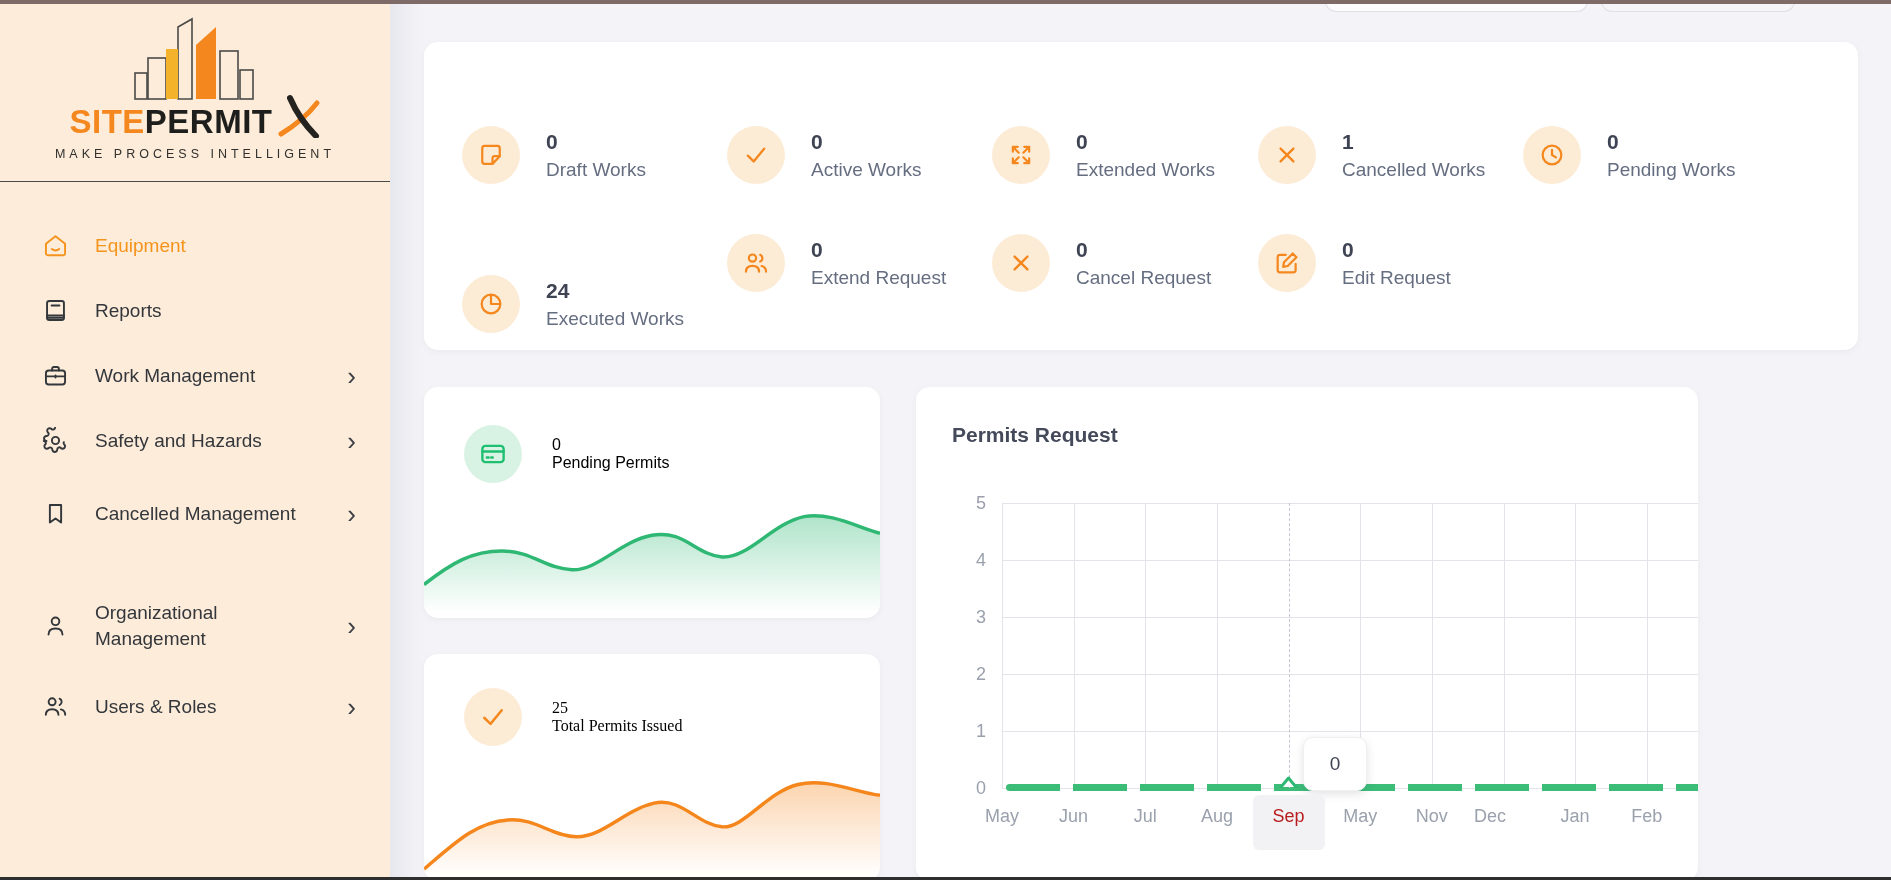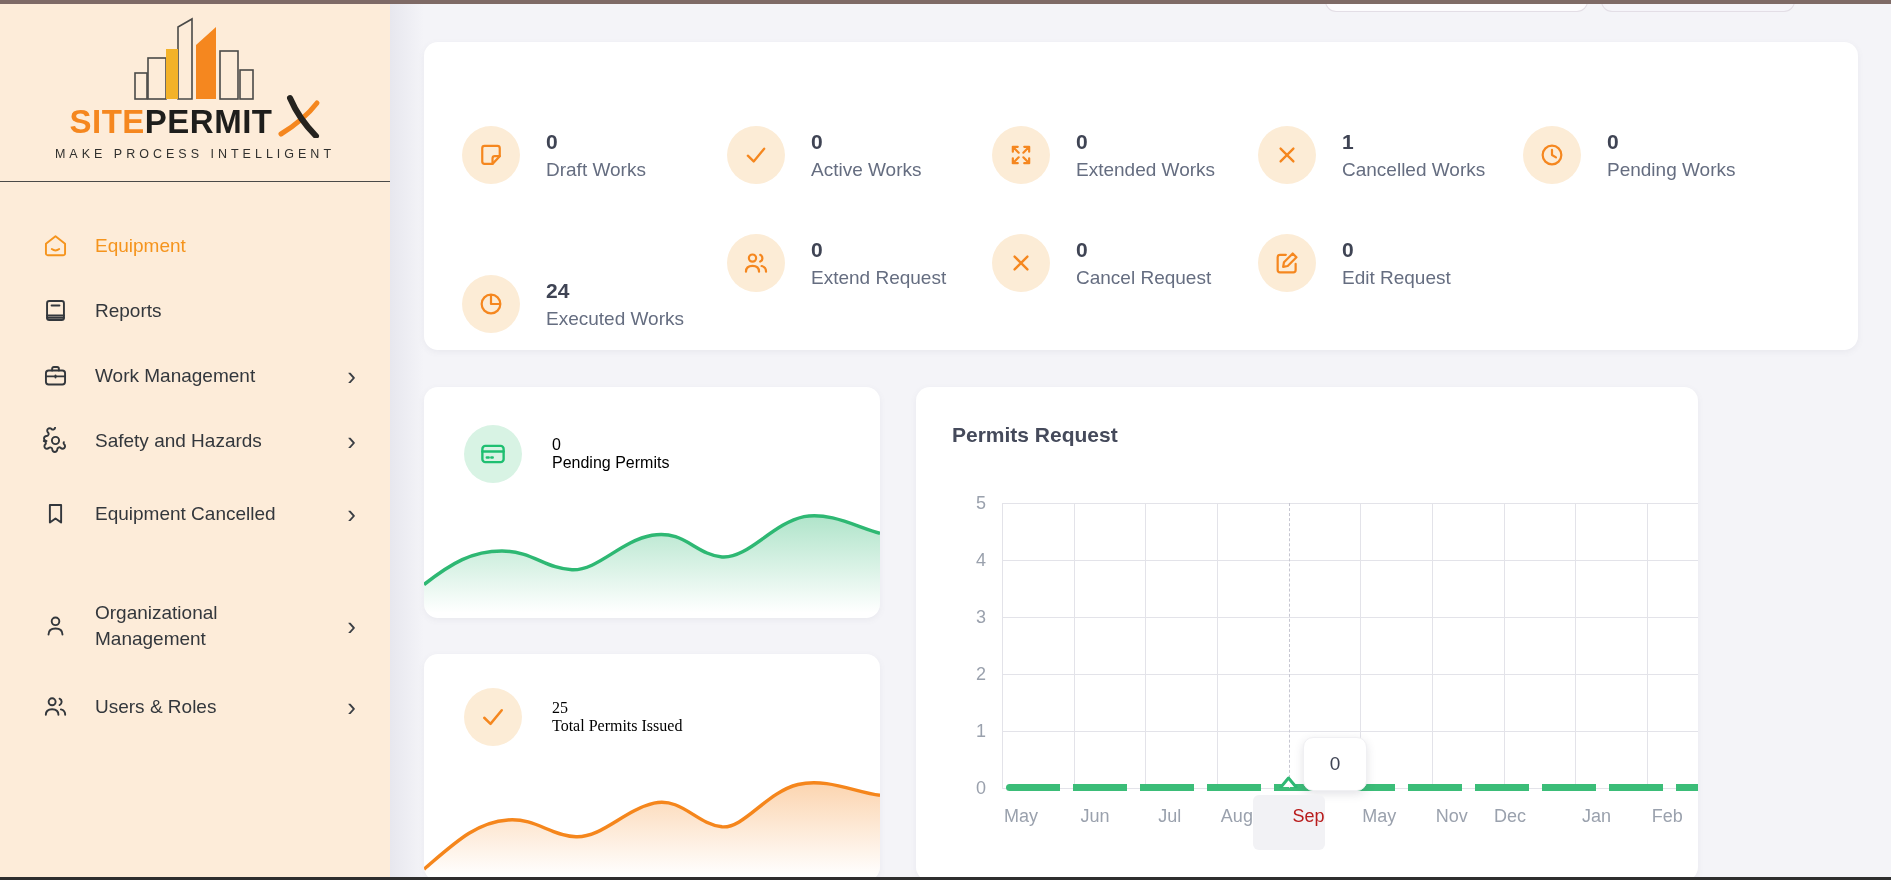--- a/index.html
+++ b/index.html
@@ -39,21 +39,21 @@
   .stat .circ svg { width:28px; height:28px; }
   .stat .val { font-size:21px; font-weight:bold; color:#3f4454; line-height:1.2; }
   .stat .lbl { font-size:19px; color:#656d80; margin-top:5px; line-height:1.2; }
 
   
   .chart-title { position:absolute; left:36px; top:36px; font-size:21px; font-weight:bold; color:#454a5b; }
   .plot { position:absolute; left:86px; top:116px; width:788px; height:285px; }
   .hgrid { position:absolute; left:0; width:788px; height:1px; background:#e3e3e9; }
   .vgrid { position:absolute; top:0; width:1px; height:285px; background:#e3e3e9; }
   .ytick { position:absolute; left:-62px; width:46px; text-align:right; font-size:18px; color:#9aa1ad; }
-  .xlab  { position:absolute; top:303px; width:72px; text-align:right; font-size:18px; color:#9aa1ad; }
+  .xlab  { position:absolute; top:303px; width:72px; text-align:center; font-size:18px; color:#9aa1ad; }
   .xlab.active { color:#b91c1c; }
   .xlab-bg { position:absolute; top:292px; width:72px; height:55px; background:#f2f2f5; border-radius:6px; }
   .series-line { position:absolute; left:4px; top:281px; width:780px; height:7px; border-radius:4px;
                  background:repeating-linear-gradient(90deg,#3bbd78 0 54px,transparent 54px 67px); }
   .hoverline { position:absolute; top:0; height:285px; width:0; border-left:1px dashed #c6c6d1; }
   .pt-marker { position:absolute; left:277px; top:272px; width:19px; height:13px; }
   .tooltip { position:absolute; left:301px; top:234px; width:64px; height:54px; background:#fff; border-radius:10px;
              box-shadow:0 3px 10px rgba(60,60,90,.15); border:1px solid #f0f0f3; display:flex; align-items:center;
              justify-content:center; font-size:19px; color:#3f4454; }
 
@@ -137,21 +137,21 @@
     <span class="nav-label">Safety and Hazards</span>
     <span class="chev">›</span>
   </div>
 
   <div class="nav-item" style="top:500px">
     <span class="nav-ic">
       <svg class="ic" viewBox="0 0 24 24">
           <path d="M7 4.5 H17 V20 L12 16.4 L7 20 Z"></path>
         </svg>
     </span>
-    <span class="nav-label">Equipment Cancelled</span>
+    <span class="nav-label">Cancelled Management</span>
     <span class="chev">›</span>
   </div>
 
   <div class="nav-item" style="top:600px">
     <span class="nav-ic">
       <svg class="ic" viewBox="0 0 24 24">
           <circle cx="12" cy="8.3" r="3.4"></circle>
           <path d="M5.8 20 c0-3.8 2.6-5.4 6.2-5.4 s6.2 1.6 6.2 5.4"></path>
         </svg>
     </span>

